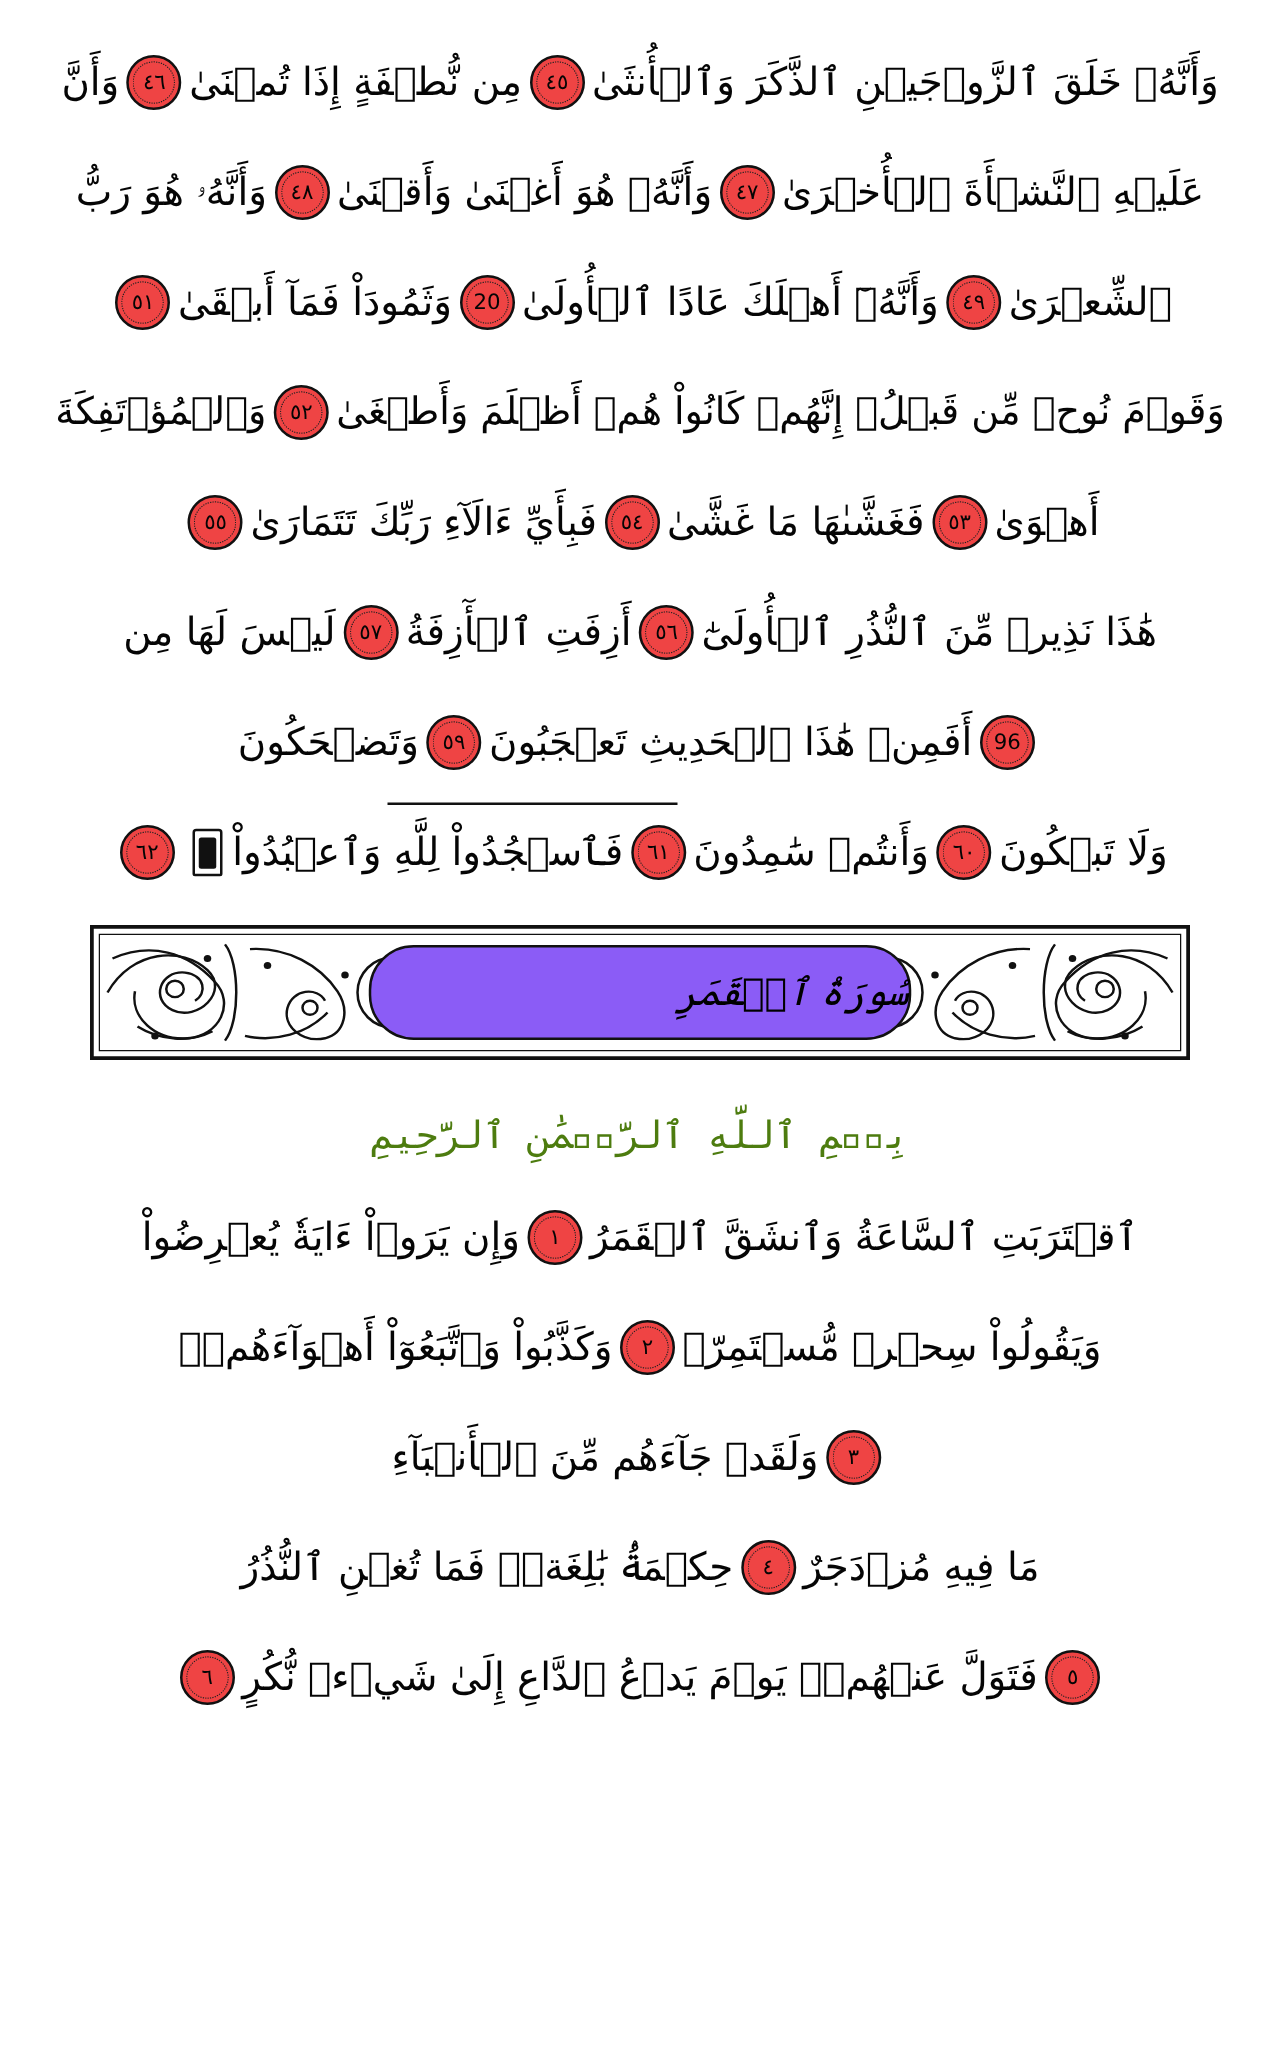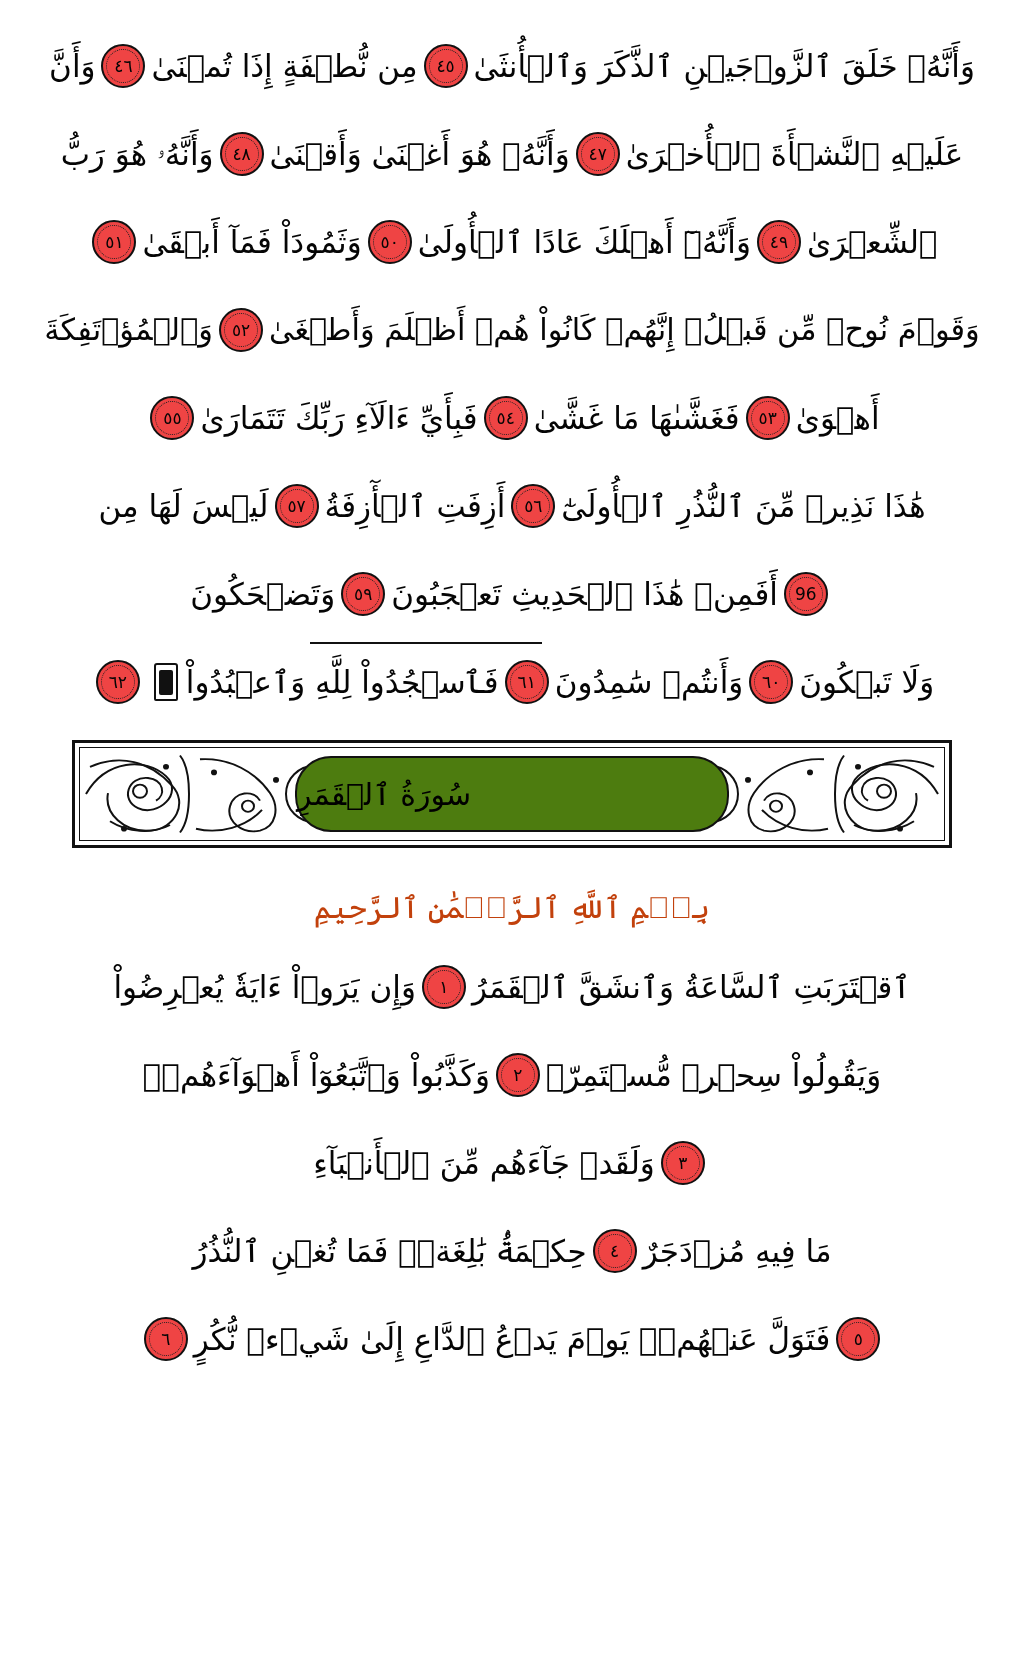--- a/index.html
+++ b/index.html
@@ -121,26 +121,27 @@
     display: flex;
     align-items: center;
     justify-content: center;
     overflow: hidden;
   }
   .banner-plate {
     width: 430px;
     height: 72px;
     border: 2px solid #111;
     border-radius: 36px / 36px;
-    background: #4d7c0f;
+    background: #8b5cf6;
     display: flex;
     align-items: center;
-    justify-content: flex-start;
+    justify-content: flex-end;
     position: relative;
     z-index: 3;
+    font-style: italic;
   }
   .surah-title {
     font-family: "DejaVu Sans", sans-serif;
     font-size: 30px;
     direction: rtl;
     color: #000;
     letter-spacing: 1px;
   }
   .orn {
     position: absolute;
@@ -164,24 +165,24 @@
     transform: translateY(-50%);
     z-index: 2;
   }
   .ring.r1 { left: 205px; }
   .ring.r2 { right: 205px; }
 
   
   .basmala {
     text-align: center;
     direction: rtl;
-    font-family: Liberation Sans, sans-serif;
+    font-family: Liberation Mono, monospace;
     font-size: 30px;
     margin: 42px 0 18px 0;
-    color: #c2410c;
+    color: #4d7c0f;
   }
 </style>
 </head>
 <body>
 
 <div class="page">
 
   <div class="block-top" id="top-block">
       <div class="ayah-line" id="line-1" style="font-size: 31px;">
         <span class="txt">وَأَنَّهُۥ خَلَقَ ٱلزَّوۡجَيۡنِ ٱلذَّكَرَ وَٱلۡأُنثَىٰ</span>
@@ -205,21 +206,21 @@
         </span>
         <span class="txt">وَأَنَّهُۥ هُوَ رَبُّ</span>
       </div>
       <div class="ayah-line" id="line-3" style="font-size: 31px;">
         <span class="txt">ٱلشِّعۡرَىٰ</span>
         <span class="ayah-num">
           <span>٤٩</span>
         </span>
         <span class="txt">وَأَنَّهُۥٓ أَهۡلَكَ عَادًا ٱلۡأُولَىٰ</span>
         <span class="ayah-num">
-          <span>٥٠</span>
+          <span>20</span>
         </span>
         <span class="txt">وَثَمُودَاْ فَمَآ أَبۡقَىٰ</span>
         <span class="ayah-num">
           <span>٥١</span>
         </span>
       </div>
       <div class="ayah-line" id="line-4" style="font-size: 30.4px;">
         <span class="txt">وَقَوۡمَ نُوحٖ مِّن قَبۡلُۖ إِنَّهُمۡ كَانُواْ هُمۡ أَظۡلَمَ وَأَطۡغَىٰ</span>
         <span class="ayah-num">
           <span>٥٢</span>

